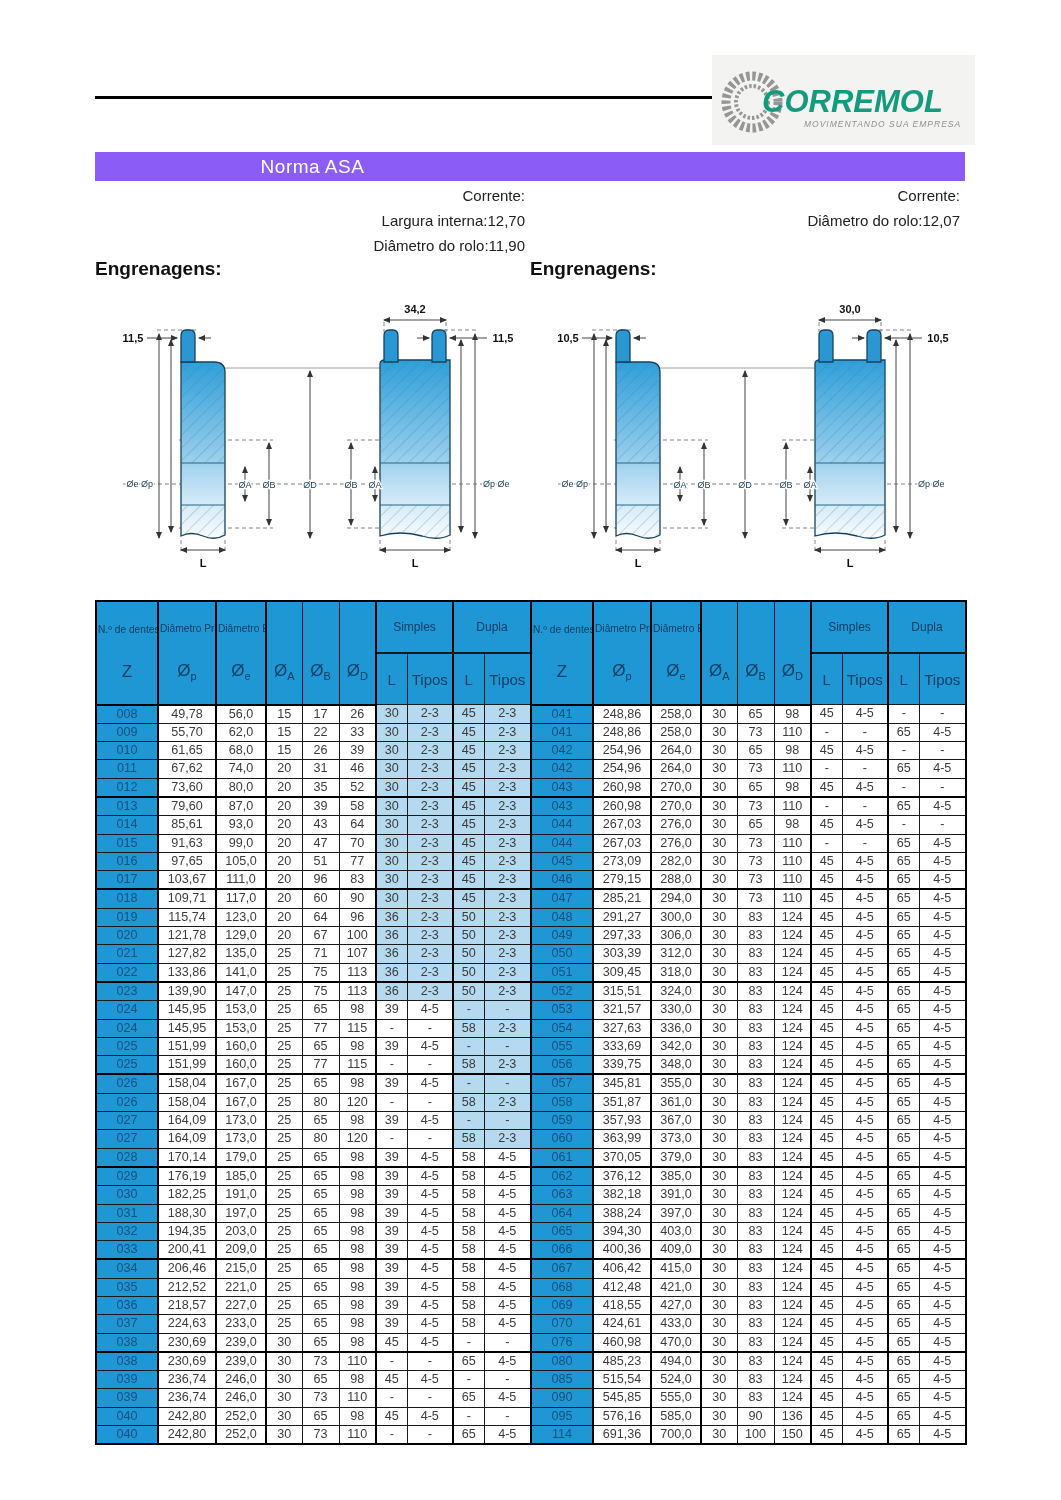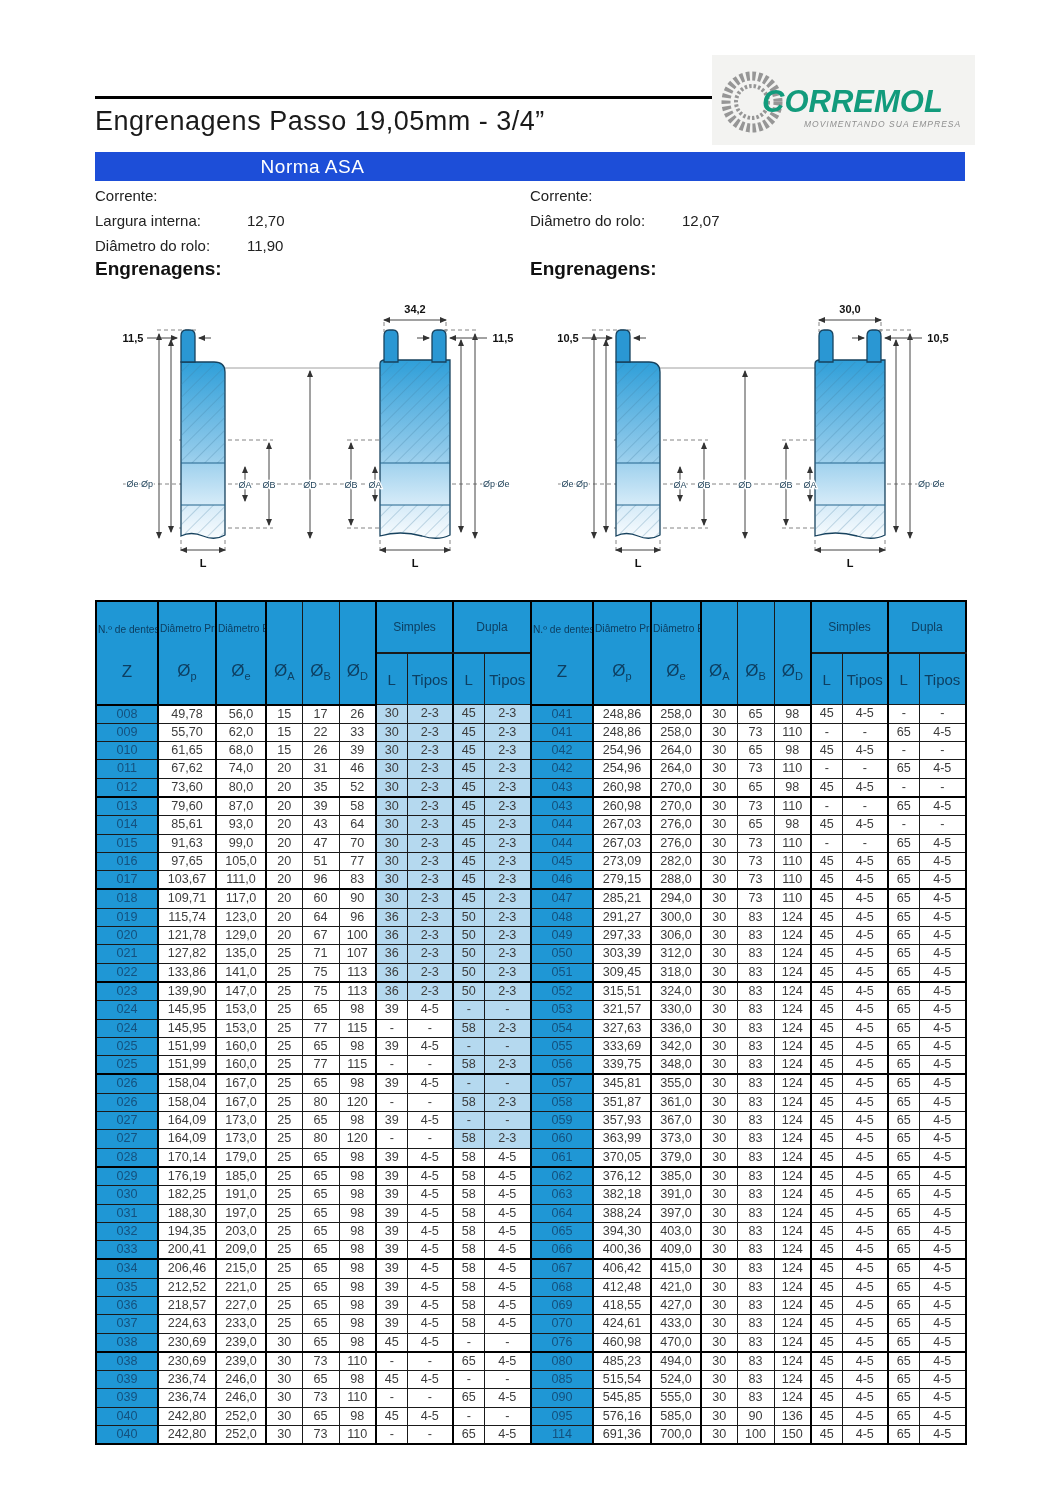--- a/index.html
+++ b/index.html
@@ -4,27 +4,27 @@
 <style>
   html,body{margin:0;padding:0;background:#e9e9e9;}
   .page{position:relative;width:1061px;height:1500px;background:#ffffff;overflow:hidden;
         font-family:"Liberation Sans", sans-serif;}
   .rule{position:absolute;left:95px;top:96px;width:617px;height:3px;background:#000;}
   
   .logo-box{position:absolute;left:712px;top:55px;width:263px;height:90px;background:#f3f3f1;}
   
   .title{position:absolute;left:95px;top:106px;font-size:27px;color:#1a1a1a;letter-spacing:.5px;font-weight:400;}
   
-  .norma-bar{position:absolute;left:95px;top:152px;width:870px;height:29px;background:#1d4ed8;
+  .norma-bar{position:absolute;left:95px;top:152px;width:870px;height:29px;background:#8b5cf6;
              display:flex;color:#fff;font-size:19px;}
   .norma-bar span{width:50%;text-align:center;line-height:29px;letter-spacing:.5px;}
   
   .info{position:absolute;top:183px;width:430px;font-size:15px;color:#222;}
   .info.asa{left:95px;} .info.din{left:530px;}
-  .info .row{height:25px;line-height:25px;}
+  .info .row{height:25px;line-height:25px;text-align:right;}
   .info .lbl{display:inline-block;width:152px;}
   
   .eng{position:absolute;top:258px;font-size:19px;font-weight:bold;color:#111;margin:0;}
   .eng.asa{left:95px;} .eng.din{left:530px;}
   
   .diagram{position:absolute;top:292px;width:430px;height:300px;}
   .diagram.asa{left:95px;} .diagram.din{left:530px;}
   .dimtxt{font-size:11px;font-weight:bold;fill:#111;}
   .diatxt{font-size:9px;fill:#23455c;paint-order:stroke;stroke:#ffffff;stroke-width:2.5px;}
   .dimline{stroke:#444;stroke-width:1;}
@@ -63,21 +63,20 @@
 
   <div class="logo-box">
     <svg width="263" height="90" viewBox="0 0 263 90">
       <circle cx="40" cy="47" r="26" fill="none" stroke="#969696" stroke-width="9" stroke-dasharray="3.5,2.6"></circle>
       <circle cx="40" cy="47" r="16" fill="none" stroke="#969696" stroke-width="4" stroke-dasharray="2.5,2"></circle>
       <text x="50" y="57" font-size="31" font-weight="bold" font-style="italic" fill="#129b7c" font-family="Liberation Sans, sans-serif">CORREMOL</text>
       <text x="92" y="72" font-size="8.5" font-style="italic" fill="#8f8f8f" letter-spacing="1" font-family="Liberation Sans, sans-serif">MOVIMENTANDO SUA EMPRESA</text>
     </svg>
   </div>
 
-  <div class="title">Engrenagens Passo 19,05mm - 3/4”</div>
 
   <div class="norma-bar">
     <span>Norma ASA</span>
   </div>
 
   <div class="info asa">
     <div class="row"><span class="lbl">Corrente:</span></div>
     <div class="row"><span class="lbl">Largura interna:</span><span>12,70</span></div>
     <div class="row"><span class="lbl">Diâmetro do rolo:</span><span>11,90</span></div>
   </div>

